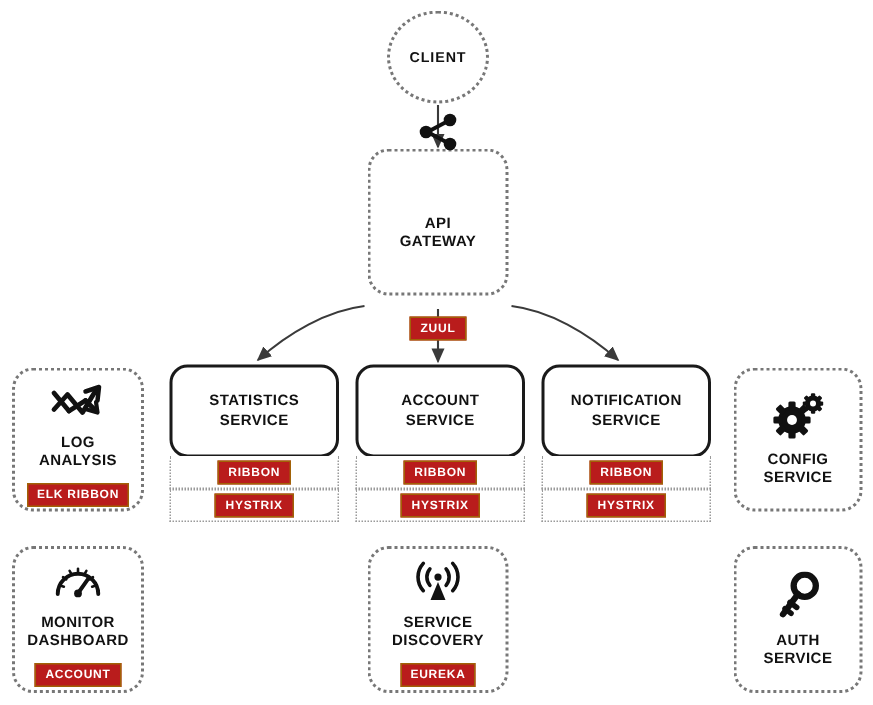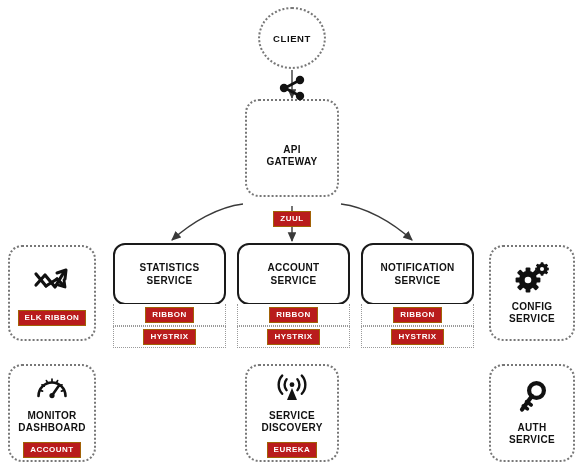--- a/index.html
+++ b/index.html
@@ -186,20 +186,22 @@
       <svg width="38" height="30" viewBox="0 0 38 30">
         <path d="M3,20 L12,10 L22,22 L31,7" fill="none" stroke="#111" stroke-width="3.2" stroke-linecap="round" stroke-linejoin="round"></path>
         <path d="M24,8 L33,5 L32,14" fill="none" stroke="#111" stroke-width="3" stroke-linecap="round" stroke-linejoin="round"></path>
         <path d="M4,9 L13,21 L23,13 L32,23" fill="none" stroke="#111" stroke-width="3.2" stroke-linecap="round" stroke-linejoin="round" opacity="0"></path>
         <path d="M3,9 L13,21" fill="none" stroke="#111" stroke-width="3.2" stroke-linecap="round"></path>
         <path d="M13,21 L24,14" fill="none" stroke="#111" stroke-width="3.2" stroke-linecap="round"></path>
         <path d="M24,14 L31,21" fill="none" stroke="#111" stroke-width="3.2" stroke-linecap="round"></path>
         <path d="M25,20 L32,22 L31,15" fill="none" stroke="#111" stroke-width="2.8" stroke-linecap="round" stroke-linejoin="round"></path>
       </svg>
     </span>
+    <div class="node-label">LOG
+ANALYSIS</div>
     <span class="badge badge-spaced">ELK RIBBON</span>
   </div>
 
   <div class="svc-stack" style="left:113px; top:243px; width:113px;">
     <div class="svc-head">
       <div class="node-label">STATISTICS
 SERVICE</div>
     </div>
     <div class="svc-band first">
       <span class="badge">RIBBON</span>

